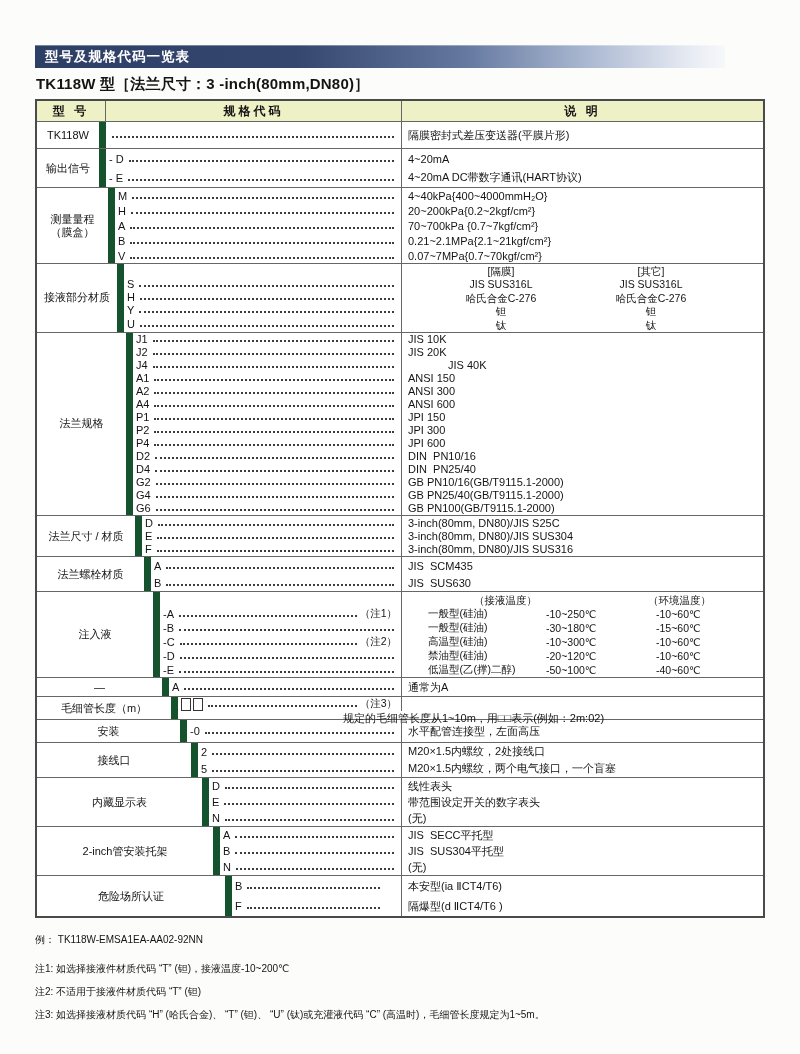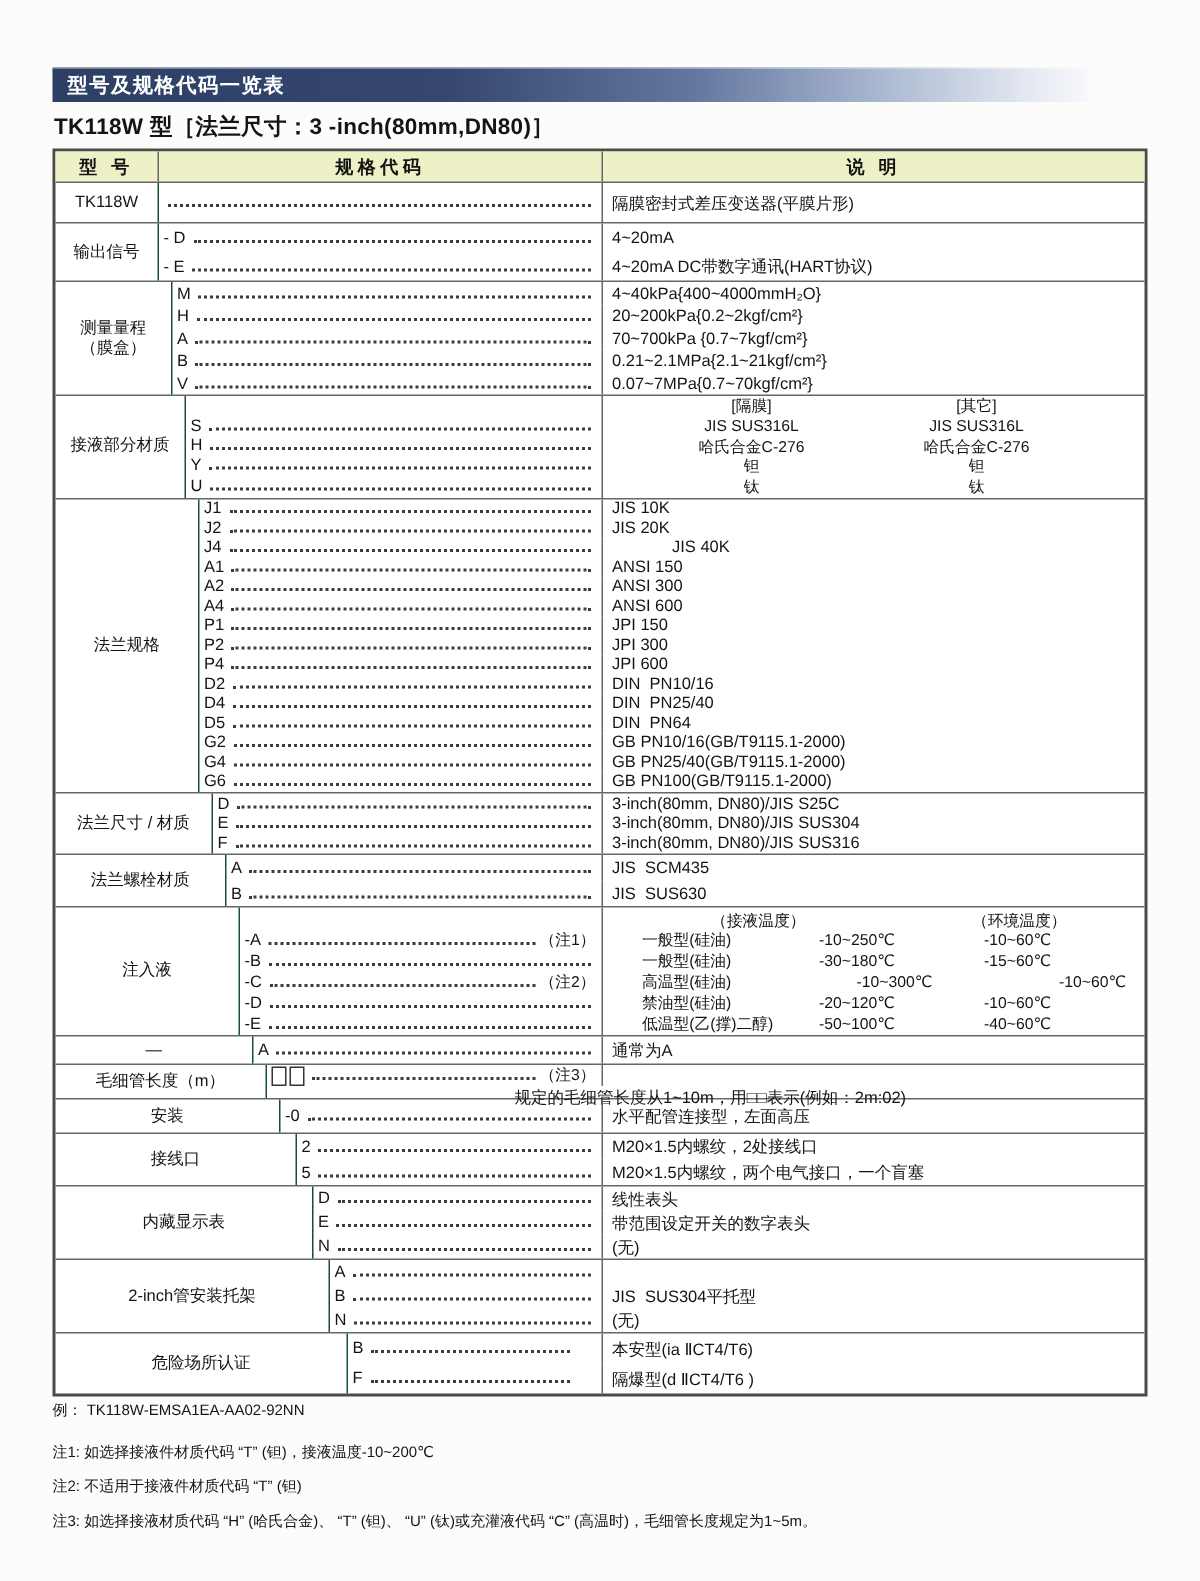--- a/index.html
+++ b/index.html
@@ -26,21 +26,21 @@
   .thead{display:flex;background:#eef0c6;border-bottom:1px solid #666;font-weight:bold;font-size:12px;}
   .th{display:flex;align-items:center;justify-content:center;height:20px;box-sizing:border-box;letter-spacing:3px;}
   .th1{width:69px;border-right:1px solid #666;}
   .th2{width:296px;border-right:1px solid #666;}
   .th3{flex:1;}
 
   .section{display:flex;border-bottom:1px solid #666;align-items:stretch;}
   .section:last-child{border-bottom:none;}
   .label-cell{
     display:flex;flex-direction:column;align-items:center;justify-content:center;
-    text-align:center;border-right:1px solid #14532d;box-sizing:border-box;
+    text-align:center;border-right:7px solid #14532d;box-sizing:border-box;
     line-height:13px;flex:none;padding:1px 2px;
   }
   .sec-body{flex:1;display:flex;flex-direction:column;justify-content:center;}
   .spec-row{display:flex;align-items:center;}
   .code-area{display:flex;align-items:center;border-right:1px solid #666;box-sizing:border-box;padding:0 4px 0 3px;align-self:stretch;flex:none;}
   .code{white-space:pre;margin-right:2px;}
   .leader{flex:1;border-bottom:2px dotted #3c3c3c;margin:0 3px;transform:translateY(2px);min-width:8px;}
   .note-ref{white-space:nowrap;font-size:10.5px;}
   .desc-area{flex:1;padding-left:6px;display:flex;align-items:center;white-space:pre-wrap;}
   .cbx{width:8px;height:11px;border:1px solid #333;background:#fff;margin-right:2px;flex:none;}
@@ -283,27 +283,20 @@
             </div>
             <div class="spec-row" style="height: 13px;">
               <div class="code-area" style="width: 269px;">
                 <span class="code">D4</span>
                 <div class="leader"></div>
               </div>
               <div class="desc-area">DIN  PN25/40</div>
             </div>
             <div class="spec-row" style="height: 13px;">
               <div class="code-area" style="width: 269px;">
-                <span class="code">D5</span>
-                <div class="leader"></div>
-              </div>
-              <div class="desc-area">DIN  PN64</div>
-            </div>
-            <div class="spec-row" style="height: 13px;">
-              <div class="code-area" style="width: 269px;">
                 <span class="code">G2</span>
                 <div class="leader"></div>
               </div>
               <div class="desc-area">GB PN10/16(GB/T9115.1-2000)</div>
             </div>
             <div class="spec-row" style="height: 13px;">
               <div class="code-area" style="width: 269px;">
                 <span class="code">G4</span>
                 <div class="leader"></div>
               </div>
@@ -405,21 +398,21 @@
               <div class="fill-row" style="height: 14px;">
                 <span class="fname">一般型(硅油)</span>
                 <span class="ft1">-10~250℃</span>
                 <span class="ft2">-10~60℃</span>
               </div>
               <div class="fill-row" style="height: 14px;">
                 <span class="fname">一般型(硅油)</span>
                 <span class="ft1">-30~180℃</span>
                 <span class="ft2">-15~60℃</span>
               </div>
-              <div class="fill-row" style="height: 14px; gap: 25px;">
+              <div class="fill-row" style="height: 14px;">
                 <span class="fname">高温型(硅油)</span>
                 <span class="ft1">-10~300℃</span>
                 <span class="ft2">-10~60℃</span>
               </div>
               <div class="fill-row" style="height: 14px;">
                 <span class="fname">禁油型(硅油)</span>
                 <span class="ft1">-20~120℃</span>
                 <span class="ft2">-10~60℃</span>
               </div>
               <div class="fill-row" style="height: 14px;">
@@ -526,20 +519,21 @@
         <div class="section">
           <div class="label-cell" style="width: 183px;">
             <div>2-inch管安装托架</div>
           </div>
           <div class="sec-body">
             <div class="spec-row" style="height: 16px;">
               <div class="code-area" style="width: 182px;">
                 <span class="code">A</span>
                 <div class="leader"></div>
               </div>
+              <div class="desc-area">JIS  SECC平托型</div>
             </div>
             <div class="spec-row" style="height: 16px;">
               <div class="code-area" style="width: 182px;">
                 <span class="code">B</span>
                 <div class="leader"></div>
               </div>
               <div class="desc-area">JIS  SUS304平托型</div>
             </div>
             <div class="spec-row" style="height: 16px;">
               <div class="code-area" style="width: 182px;">

